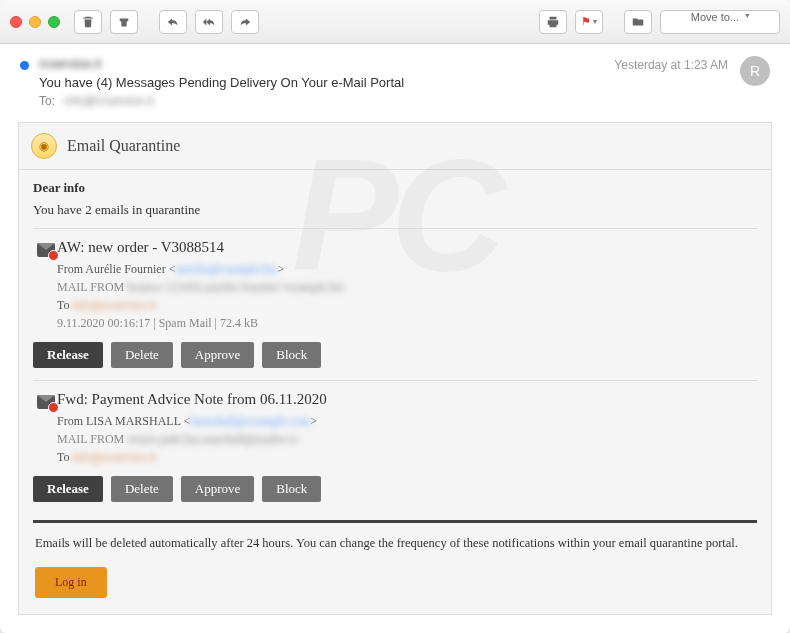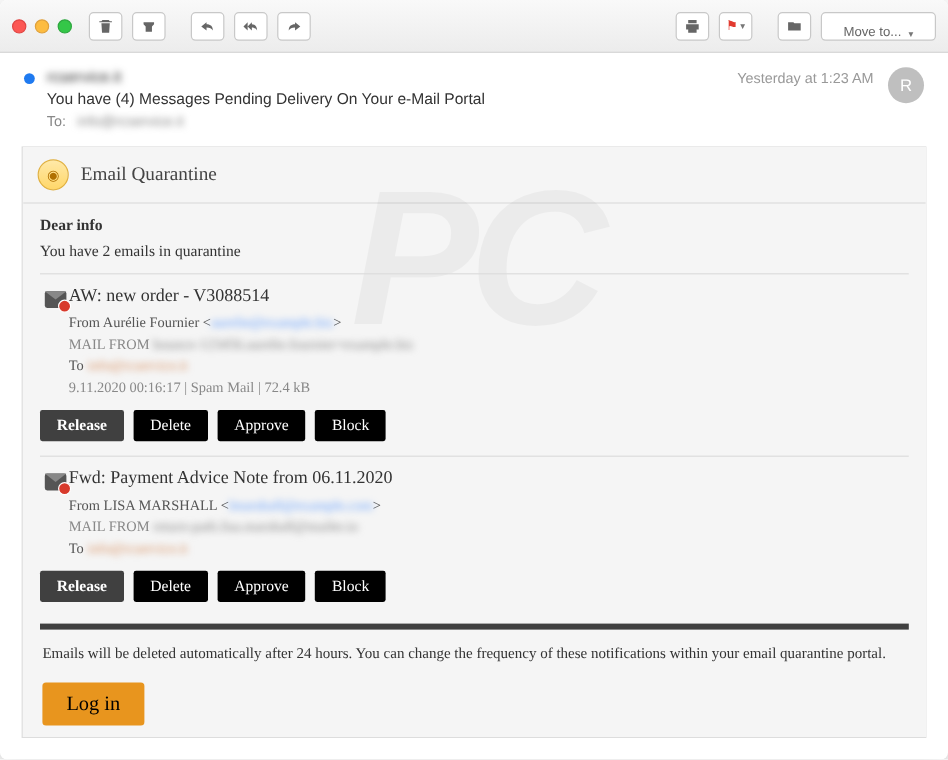--- a/index.html
+++ b/index.html
@@ -36,23 +36,23 @@
     background: #fff;
     border: 1px solid #c8c8c8;
     border-radius: 4px;
     display: flex; align-items: center; justify-content: center;
     font-size: 12px; color: #555;
   }
   .tb-btn svg { width: 14px; height: 14px; }
   .tb-sep { width: 1px; height: 18px; background: transparent; margin: 0 2px; }
   .spacer { flex: 1; }
   .moveto {
-    height: 24px; width: 96px;
+    height: 24px; width: 120px;
     background: #fff; border: 1px solid #c8c8c8; border-radius: 4px;
-    display: flex; align-items: flex-end; justify-content: center; gap: 6px;
+    display: flex; align-items: flex-start; justify-content: center; gap: 6px;
     font-size: 11px; color: #666;
   }
   .moveto .chev { font-size: 8px; color: #777; }
   .flag-btn .flag { color: #e23a2f; font-size: 11px; }
 
   .header {
     padding: 12px 20px 8px;
     display: flex; gap: 10px;
   }
   .unread-dot { width: 9px; height: 9px; background: #1f7af0; border-radius: 50%; margin-top: 5px; }
@@ -135,26 +135,26 @@
   .meta .blur { filter: blur(3px); color: #6aa3ff; }
   .meta .blur2 { filter: blur(3px); color: #d89060; }
   .meta .gray { color: #888; }
 
   .actions { display: flex; gap: 8px; margin-top: 10px; flex-wrap: wrap; }
   .btn {
     padding: 5px 14px; font-size: 13px; border: none; border-radius: 2px;
     font-family: Georgia, serif; cursor: pointer;
   }
   .btn.orange { background: #404040; color: #fff; font-weight: bold; }
-  .btn.gray { background: #000000; color: #fff; text-align: center; }
-  .btn.login { background: #e8951e; color: #000000; padding: 8px 20px; font-size: 17px; border-radius: 3px; }
+  .btn.gray { background: #737373; color: #fff; text-align: center; }
+  .btn.login { background: #e8951e; color: #7f1d1d; padding: 8px 20px; font-size: 12px; border-radius: 3px; }
 
   .footer {
     margin-top: 6px;
-    border-top: 5px solid #404040;
+    border-top: 3px solid #404040;
     padding: 12px 2px;
     font-size: 12.5px; color: #333;
     line-height: 1.4;
   }
 </style>
 </head>
 <body>
 
 <div class="window">
 

